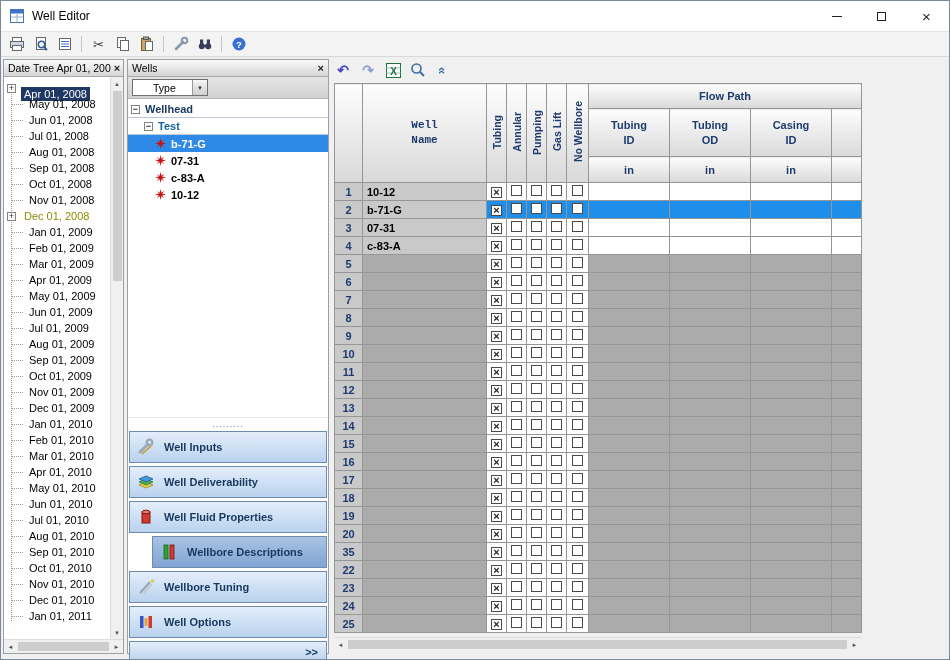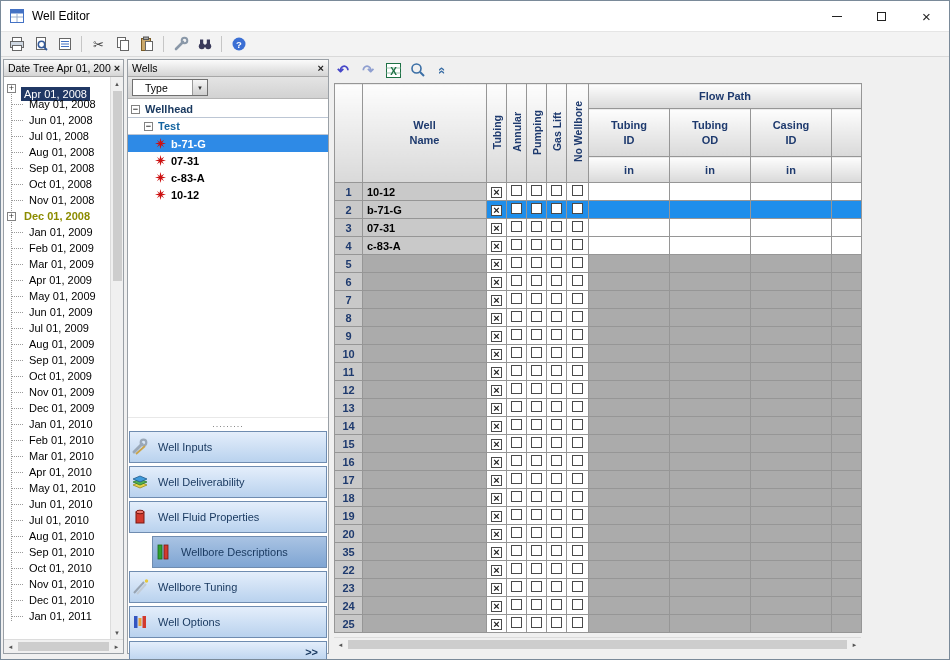--- a/index.html
+++ b/index.html
@@ -32,66 +32,66 @@
 
   
   .tree-body{flex:1;display:flex;overflow:hidden;}
   .tree-scroll{flex:1;overflow:hidden;padding-top:3px;position:relative;}
   .tree-vline{position:absolute;left:7px;top:8px;height:536px;border-left:1px dotted #9a9a9a;}
   .tree-item{height:16px;display:flex;align-items:center;font-size:11px;white-space:nowrap;position:relative;}
   .expander{width:9px;height:9px;border:1px solid #828282;background:#fff;font-size:9px;line-height:7px;text-align:center;margin:0 5px 0 3px;flex:0 0 auto;color:#333;z-index:1;}
   .tree-stub{width:11px;border-top:1px dotted #9a9a9a;margin:0 3px 0 8px;flex:0 0 auto;}
   .tree-label{padding:1px 3px;}
   .tree-item.selected .tree-label{background:#203864;color:#fff;margin-top:11px;}
-  .tree-item.flagged .tree-label{color:#8C8C00;font-weight:bold;}
+  .tree-item.flagged .tree-label{color:#8C8C00;font-weight:normal;}
 
   
   .vscroll{width:13px;background:#f0f0f0;border-left:1px solid #dcdcdc;display:flex;flex-direction:column;align-items:center;flex:0 0 auto;}
   .sarrow{height:13px;width:13px;font-size:6px;color:#555;display:flex;align-items:center;justify-content:center;flex:0 0 auto;}
   .vthumb{width:9px;height:190px;background:#cdcdcd;margin-top:1px;flex:0 0 auto;}
   .vspacer{flex:1;}
   .hscroll{height:14px;background:#f0f0f0;border-top:1px solid #dcdcdc;display:flex;align-items:center;flex:0 0 auto;}
   .hthumb{height:9px;background:#cdcdcd;flex:1;margin:0 1px;}
 
   
   .type-row{height:22px;background:linear-gradient(#e4e4e4,#d2d2d2);border-bottom:1px solid #b5b5b5;display:flex;align-items:center;padding:0 4px;flex:0 0 auto;}
   .dropdown{width:76px;height:17px;background:#fff;border:1px solid #707070;display:flex;align-items:center;font-size:10.5px;}
-  .dd-label{flex:1;padding-left:12px;}
+  .dd-label{flex:1;padding-left:20px;}
   .dd-btn{width:15px;height:15px;background:linear-gradient(#f6f6f6,#cfcfcf);border-left:1px solid #9a9a9a;font-size:6px;display:flex;align-items:center;justify-content:center;color:#333;}
   .wells-list{height:318px;overflow:hidden;flex:0 0 auto;padding-top:2px;}
   .wl-row{height:17px;display:flex;align-items:center;font-weight:bold;font-size:11px;}
   .wl-root{border-bottom:1px solid #bcc6d4;color:#17375E;}
   .wl-group{border-bottom:1px solid #bcc6d4;color:#1464A0;}
   .wl-group .expander{margin-left:16px;}
   .wl-well{padding-left:27px;color:#000;}
   .wl-well .star{margin-right:5px;display:flex;}
   .wl-well.selected{background:#2E8AE6;color:#fff;}
   .separator-row{height:13px;display:flex;align-items:center;justify-content:center;color:#777;font-size:9px;letter-spacing:1px;flex:0 0 auto;border-top:1px solid #e8e8e8;}
   .nav-area{flex:1;display:flex;flex-direction:column;background:#fff;}
-  .nav-btn{height:32px;margin:1px 1px 2px 1px;border:1px solid #6f8cb0;background:linear-gradient(#e4eefb,#b9d2ee);display:flex;align-items:center;gap:8px;font-weight:normal;font-size:11px;color:#17375E;flex:0 0 auto;}
+  .nav-btn{height:32px;margin:1px 1px 2px 1px;border:1px solid #6f8cb0;background:linear-gradient(#e4eefb,#b9d2ee);display:flex;align-items:center;gap:8px;padding-left:6px;font-weight:bold;font-size:11px;color:#17375E;flex:0 0 auto;}
   .nav-btn.selected{background:linear-gradient(#a9c3e3,#7fa5d3);margin-left:24px;}
   .nav-icon{width:20px;height:18px;display:flex;align-items:center;justify-content:center;flex:0 0 auto;}
   .nav-spacer{flex:1;}
   .collapse-row{height:22px;margin:1px;border:1px solid #6f8cb0;background:linear-gradient(#e4eefb,#b9d2ee);display:flex;align-items:center;justify-content:flex-end;padding-right:8px;font-weight:bold;color:#17375E;font-size:11px;flex:0 0 auto;}
 
   
   .grid-area{flex:1;display:flex;flex-direction:column;padding:3px 4px 4px 5px;overflow:hidden;}
   .grid-toolbar{height:20px;display:flex;align-items:center;gap:7px;margin-bottom:3px;flex:0 0 auto;}
   .gt-icon{width:18px;height:18px;display:flex;align-items:center;justify-content:center;}
   .grid-row-wrap{flex:1;display:flex;overflow:hidden;}
   .grid-wrap{width:529px;flex:0 0 auto;display:flex;flex-direction:column;}
   table.grid{border-collapse:collapse;table-layout:fixed;width:527px;flex:0 0 auto;}
   .grid th,.grid td{border:1px solid #969696;overflow:hidden;padding:0;}
   .grid thead th{background:linear-gradient(#fdfdfd,#d9d9d9);color:#1E3A6E;font-weight:bold;font-size:11px;}
   th.corner{background:linear-gradient(#ececec,#cfcfcf);}
   th.group-h{height:25px;}
   th.val-h{height:48px;vertical-align:middle;}
   th.val-h div{width:48px;margin:0 auto;text-align:center;line-height:1.3;}
   th.unit{height:26px;color:#1F7A1F;font-weight:bold;vertical-align:middle;text-align:center;}
-  th.wellname-h{vertical-align:middle;}
+  th.wellname-h{vertical-align:middle;font-family:Liberation Mono, monospace;}
   th.wellname-h div{width:40px;margin:0 auto;text-align:center;line-height:1.35;}
   th.rot{vertical-align:middle;text-align:center;}
   th.rot span{writing-mode:vertical-rl;transform:rotate(180deg);display:inline-block;font-size:10.5px;white-space:nowrap;}
   .grid tbody td{height:18px;font-size:11px;}
   td.rownum{background:#c9c9c9;color:#1E3A6E;font-weight:bold;text-align:center;}
   td.namecell{background:#c9c9c9;font-weight:bold;padding-left:4px;}
   td.cbcell{background:#fff;text-align:center;vertical-align:middle;}
   td.valcell{background:#fff;}
   tr.empty td.namecell{background:#ababab;}
   tr.empty td.valcell{background:#ababab;}

